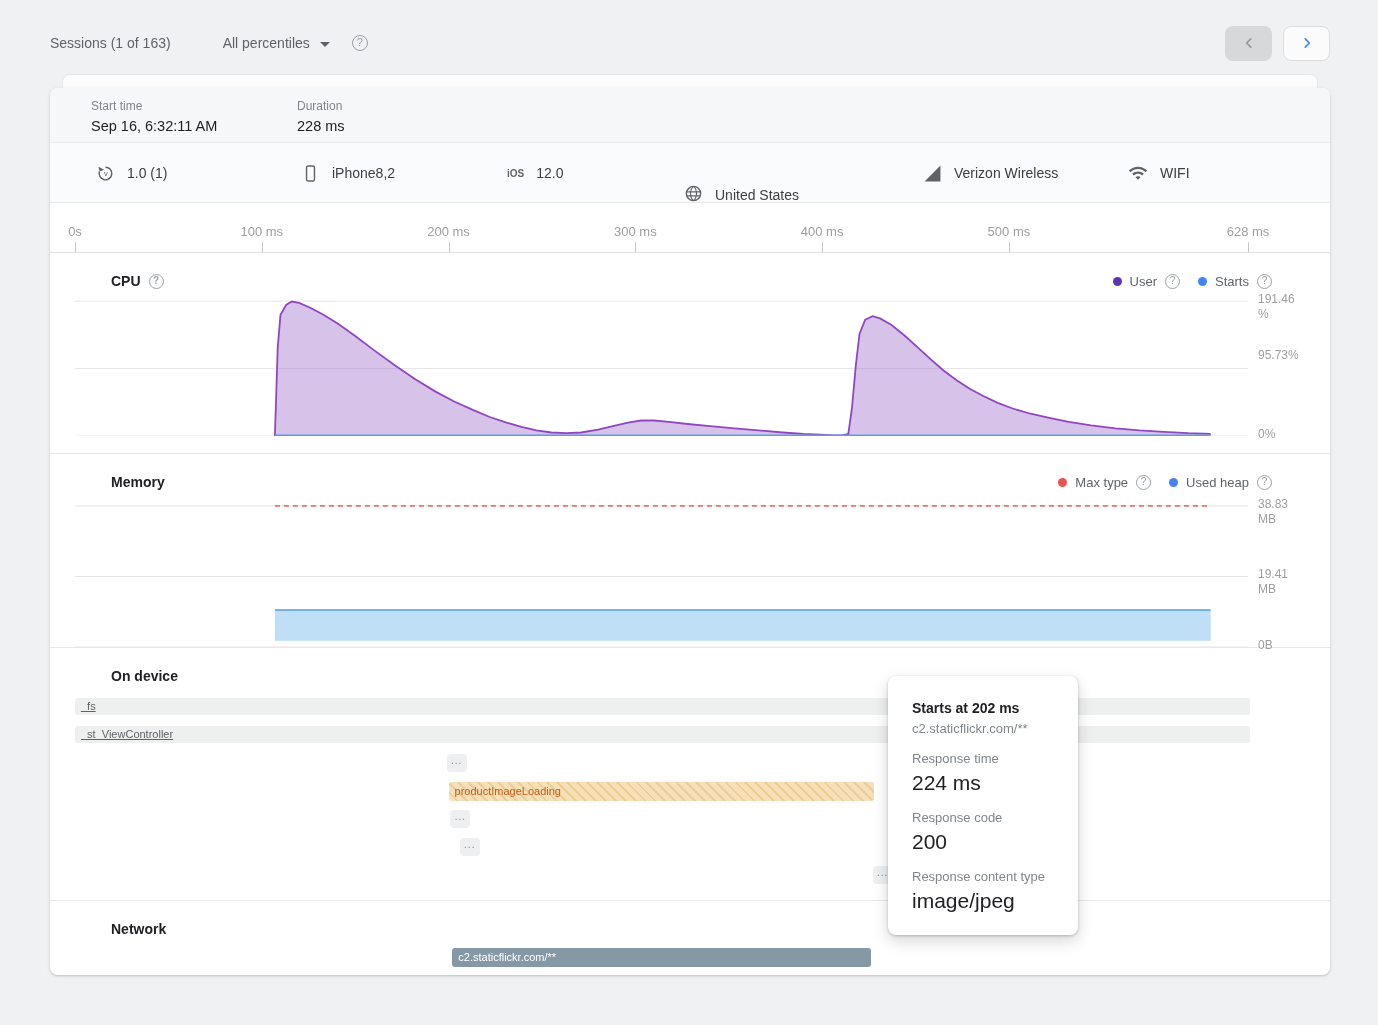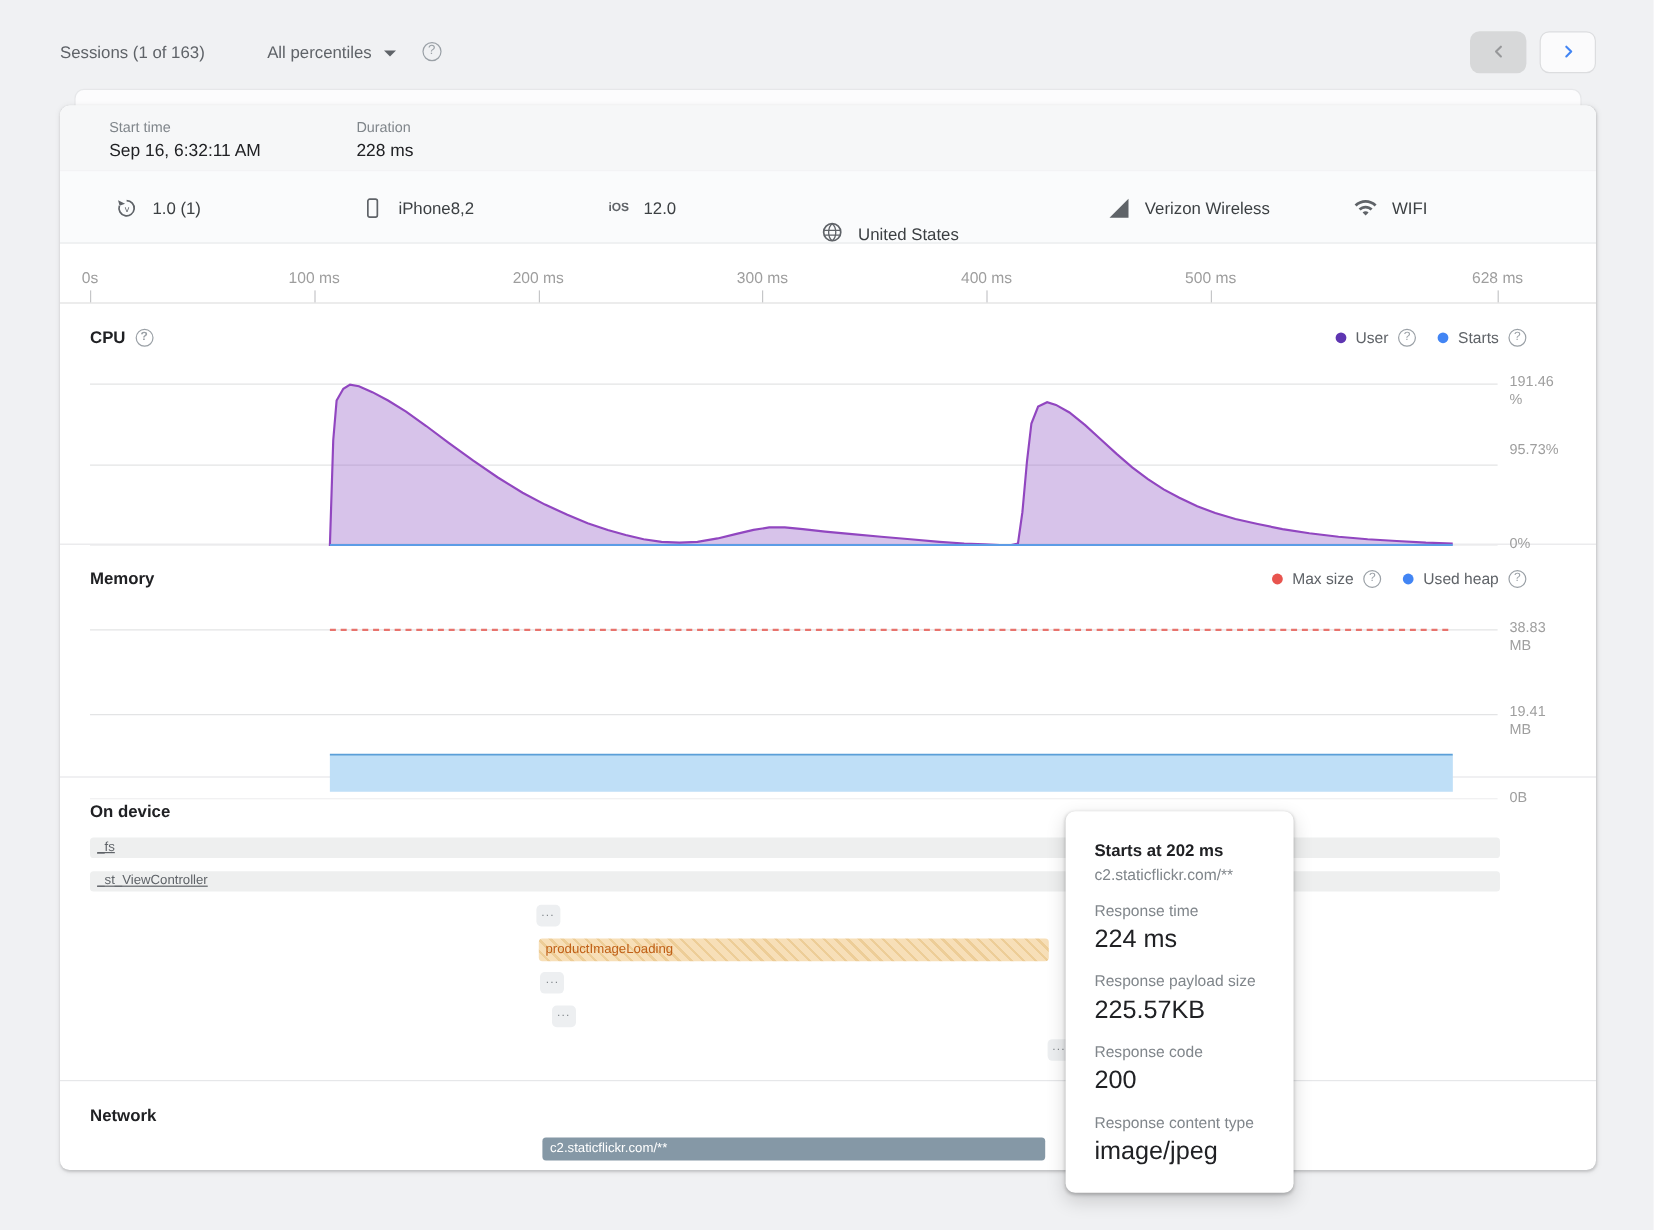--- a/index.html
+++ b/index.html
@@ -51,26 +51,26 @@
                 font-size:13px; color:#9e9e9e; white-space:nowrap; }
   .tick-mark { position:absolute; bottom:0; left:0; width:1px; height:10px; background:#c5c6c8; }
 
   
   .section { position:relative; border-bottom:1px solid #e6e7e9; }
   .section.cpu { height:201px; }
   .section.memory { height:194px; }
   .section.ondevice { height:253px; }
   .section.network { height:74px; border-bottom:none; border-radius:0 0 8px 8px; }
   .sec-head { display:flex; align-items:center; padding:17px 58px 0 25px; height:39px; }
-  .sec-title { font-size:14px; font-weight:bold; color:#202124; display:flex; align-items:center; gap:8px; }
+  .sec-title { font-size:14px; font-weight:bold; color:#202124; display:flex; align-items:center; gap:8px;margin-left:36px; }
   .legend { margin-left:auto; display:flex; align-items:center; gap:18px; }
   .legend-item { display:flex; align-items:center; gap:8px; font-size:13px; color:#5f6368; }
   .dot { width:9px; height:9px; border-radius:50%; display:inline-block; }
 
-  .chart { position:relative; margin-top:20px; width:1280px; }
+  .chart { position:relative; margin-top:1px; width:1280px; }
   .chart svg { display:block; }
   .axis-label { position:absolute; left:1208px; width:66px; font-size:12px; line-height:15px;
                 color:#9e9e9e; white-space:pre-line; }
 
   
   .lanes { position:relative; margin-top:11px; height:196px; }
   .lane-bar { position:absolute; height:17px; border-radius:3px; font-size:11px; line-height:17px;
               padding-left:6px; white-space:nowrap; overflow:hidden; cursor:pointer; }
   .lane-bar.gray { background:#eeefef; color:#5f6368;text-decoration:underline; }
   .lane-bar.hatch { height:19px; line-height:19px; color:#c05f16;
@@ -246,21 +246,21 @@
   </div>
 
   <div class="section memory">
     <div class="sec-head">
       <span class="sec-title">
         <span>Memory</span>
       </span>
       <span class="legend">
           <span class="legend-item">
             <span class="dot" style="background: rgb(232, 84, 78);"></span>
-            <span>Max size</span>
+            <span>Max type</span>
             <span class="help sm">?</span>
           </span>
           <span class="legend-item">
             <span class="dot" style="background: rgb(66, 133, 244);"></span>
             <span>Used heap</span>
             <span class="help sm">?</span>
           </span>
         </span>
     </div>
     <div class="chart" style="height: 153px;">
@@ -310,24 +310,20 @@
 
   <div class="tooltip">
     <div class="tt-title">Starts at 202 ms</div>
     <div class="tt-url">c2.staticflickr.com/**</div>
     <div>
         <div class="tt-field">
           <div class="tt-label">Response time</div>
           <div class="tt-value">224 ms</div>
         </div>
         <div class="tt-field">
-          <div class="tt-label">Response payload size</div>
-          <div class="tt-value">225.57KB</div>
-        </div>
-        <div class="tt-field">
           <div class="tt-label">Response code</div>
           <div class="tt-value">200</div>
         </div>
         <div class="tt-field">
           <div class="tt-label">Response content type</div>
           <div class="tt-value">image/jpeg</div>
         </div>
       </div>
   </div>
 

